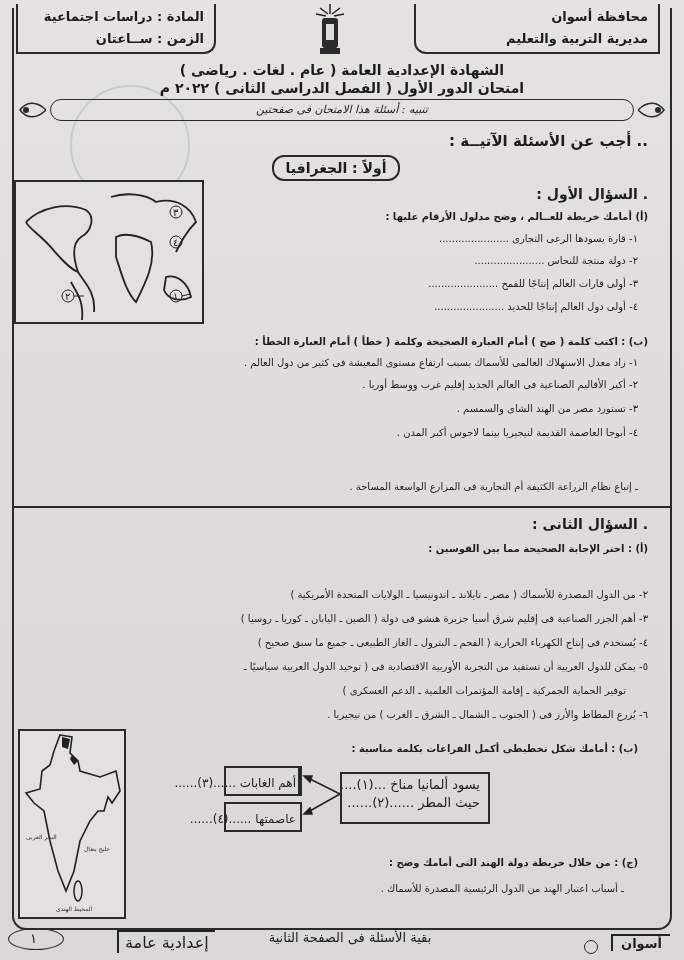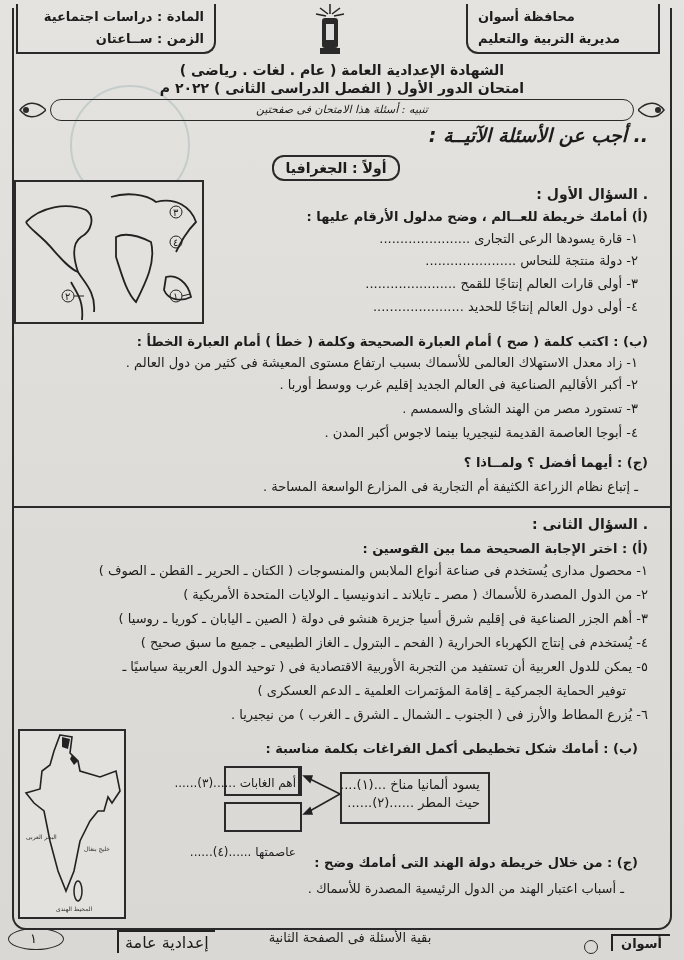--- a/index.html
+++ b/index.html
@@ -16,36 +16,36 @@
   }
   .frame {
     position: absolute; left: 12px; top: 8px; width: 660px; height: 922px;
     border: 2px solid #2a2a2a; border-top: none; border-radius: 0 0 14px 14px;
   }
   .hdr-box {
     position: absolute; top: 4px; height: 50px; border: 2px solid #2a2a2a; border-top: none;
     font-weight: bold; font-size: 13px; direction: rtl; text-align: right;
     padding: 2px 10px; line-height: 22px;
   }
-  .hdr-right { right: 24px; width: 194px; border-radius: 0 0 0 12px; text-align: left; }
+  .hdr-right { right: 24px; width: 246px; border-radius: 0 0 0 12px; text-align: right; }
   .hdr-left { left: 16px; width: 200px; border-radius: 0 0 12px 0; }
   .emblem { position: absolute; left: 312px; top: 2px; width: 36px; height: 56px; }
   .title-line {
     position: absolute; left: 0; width: 684px; text-align: center; direction: rtl;
     font-weight: bold; font-size: 14px;
   }
   .notice {
     position: absolute; left: 50px; top: 99px; width: 584px; height: 22px;
     border: 1.5px solid #2a2a2a; border-radius: 12px; text-align: center;
     font-size: 11px; line-height: 20px; direction: rtl; font-style: italic;
   }
   .orn { position: absolute; top: 98px; width: 28px; height: 24px; }
   .rtl { direction: rtl; text-align: right; position: absolute; right: 36px; }
   .b { font-weight: bold; }
-  .line { font-size: 13px; line-height: 17px; white-space: nowrap; }
+  .line { font-size: 10px; line-height: 17px; white-space: nowrap; }
   .sec-pill {
     position: absolute; left: 272px; top: 155px; width: 128px; height: 26px;
     border: 2px solid #2a2a2a; border-radius: 12px; text-align: center;
     font-weight: bold; font-size: 14px; line-height: 22px; direction: rtl;
   }
   .map-box { position: absolute; border: 2px solid #2a2a2a; background: #e2e1dd; }
   .divider { position: absolute; left: 14px; width: 656px; height: 2px; background: #2a2a2a; }
   .flow-box {
     position: absolute; border: 2px solid #2a2a2a; direction: rtl;
     font-size: 13px; padding: 2px 8px; line-height: 18px; white-space: nowrap;
@@ -89,21 +89,21 @@
   <svg class="orn" style="left:18px;" viewBox="0 0 28 24">
       <path d="M28 12 C18 2 8 4 2 12 C8 20 18 22 28 12 Z" fill="none" stroke="#2a2a2a" stroke-width="1.5"></path>
       <circle cx="8" cy="12" r="3" fill="#2a2a2a"></circle>
     </svg>
   <div class="notice">تنبيه : أسئلة هذا الامتحان فى صفحتين</div>
   <svg class="orn" style="right:18px;" viewBox="0 0 28 24">
       <path d="M0 12 C10 2 20 4 26 12 C20 20 10 22 0 12 Z" fill="none" stroke="#2a2a2a" stroke-width="1.5"></path>
       <circle cx="20" cy="12" r="3" fill="#2a2a2a"></circle>
     </svg>
 
-  <div class="rtl b" style="top:124px; font-size:19px;font-style:italic;">.. أجب عن الأسئلة الآتيــة :</div>
+  <div class="rtl b" style="top:132px; font-size:15px;">.. أجب عن الأسئلة الآتيــة :</div>
   <div class="sec-pill">أولاً : الجغرافيا</div>
 
   <div class="rtl b line" style="top:186px; font-size:14px;">. السؤال الأول :</div>
   <div class="rtl b line" style="top:208px;">(أ) أمامك خريطة للعــالم ، وضح مدلول الأرقام عليها :</div>
   <div class="rtl line" style="top:230px; right:46px;">١- قارة يسودها الرعى التجارى ......................</div>
   <div class="rtl line" style="top:252px; right:46px;margin-left:48px;">٢- دولة منتجة للنحاس ......................</div>
   <div class="rtl line" style="top:275px; right:46px;">٣- أولى قارات العالم إنتاجًا للقمح ......................</div>
   <div class="rtl line" style="top:298px; right:46px;">٤- أولى دول العالم إنتاجًا للحديد ......................</div>
 
   <div class="map-box" style="left:14px; top:180px; width:190px; height:144px;">
@@ -129,28 +129,26 @@
         <line x1="166" y1="114" x2="174" y2="112" stroke="#222"></line>
       </g>
     </svg>
   </div>
 
   <div class="rtl b line" style="top:333px;">(ب) : اكتب كلمة ( صح ) أمام العبارة الصحيحة وكلمة ( خطأ ) أمام العبارة الخطأ :</div>
   <div class="rtl line" style="top:354px; right:46px;">١- زاد معدل الاستهلاك العالمى للأسماك بسبب ارتفاع مستوى المعيشة فى كثير من دول العالم .</div>
   <div class="rtl line" style="top:376px; right:46px;">٢- أكبر الأقاليم الصناعية فى العالم الجديد إقليم غرب ووسط أوربا .</div>
   <div class="rtl line" style="top:400px; right:46px;">٣- تستورد مصر من الهند الشاى والسمسم .</div>
   <div class="rtl line" style="top:424px; right:46px;">٤- أبوجا العاصمة القديمة لنيجيريا بينما لاجوس أكبر المدن .</div>
-  <div class="rtl b line" style="top:454px;">(ج) : أيهما أفضل ؟ ولمــاذا ؟</div>
   <div class="rtl line" style="top:478px; right:46px;">ـ إتباع نظام الزراعة الكثيفة أم التجارية فى المزارع الواسعة المساحة .</div>
 
   <div class="divider" style="top:506px;"></div>
 
   <div class="rtl b line" style="top:516px; font-size:14px;">. السؤال الثانى :</div>
   <div class="rtl b line" style="top:540px;">(أ) : اختر الإجابة الصحيحة مما بين القوسين :</div>
-  <div class="rtl line" style="top:562px;">١- محصول مدارى يُستخدم فى صناعة أنواع الملابس والمنسوجات ( الكتان ـ الحرير ـ القطن ـ الصوف )</div>
   <div class="rtl line" style="top:586px;">٢- من الدول المصدرة للأسماك ( مصر ـ تايلاند ـ اندونيسيا ـ الولايات المتحدة الأمريكية )</div>
   <div class="rtl line" style="top:610px;">٣- أهم الجزر الصناعية فى إقليم شرق أسيا جزيرة هنشو فى دولة ( الصين ـ اليابان ـ كوريا ـ روسيا )</div>
   <div class="rtl line" style="top:634px;">٤- يُستخدم فى إنتاج الكهرباء الحرارية ( الفحم ـ البترول ـ الغاز الطبيعى ـ جميع ما سبق صحيح )</div>
   <div class="rtl line" style="top:658px;">٥- يمكن للدول العربية أن تستفيد من التجربة الأوربية الاقتصادية فى ( توحيد الدول العربية سياسيًا ـ</div>
   <div class="rtl line" style="top:682px; right:58px;">توفير الحماية الجمركية ـ إقامة المؤتمرات العلمية ـ الدعم العسكرى )</div>
   <div class="rtl line" style="top:706px;">٦- يُزرع المطاط والأرز فى ( الجنوب ـ الشمال ـ الشرق ـ الغرب ) من نيجيريا .</div>
 
   <div class="map-box" style="left:18px; top:729px; width:108px; height:190px;">
     <svg width="104" height="186" viewBox="0 0 104 186">
       <path d="M40 4 L52 6 L50 22 L58 30 L60 40 L80 46 L96 40 L100 60 L92 72 L88 66 L84 80 L78 80 L70 90 L60 110 L54 140 L46 160 L38 140 L30 110 L24 80 L14 72 L6 62 L20 58 L22 40 L30 34 L34 20 Z" fill="none" stroke="#222" stroke-width="1.6"></path>
@@ -178,21 +176,21 @@
   </svg>
   <div class="flow-box" style="left:224px; top:766px; width:80px; height:30px; width:76px;"></div>
   <div class="flow-box" style="left:224px; top:766px; width:78px; height:30px;">
   </div>
   <div class="flow-box" style="left:224px; top:766px; width:78px; height:30px; border:none;"></div>
   <div class="flow-box" style="left:224px; top:766px; width:78px; height:30px;">
     
   </div>
   <div class="flow-box" style="left:226px; top:768px; width:78px; height:42px; border:none; line-height:26px; font-size:12px;">أهم الغابات ......(٣)......</div>
   <div class="flow-box" style="left:224px; top:802px; width:78px; height:30px;"></div>
-  <div class="flow-box" style="left:226px; top:804px; width:78px; height:40px; border:none; line-height:26px; font-size:12px;margin-top:33px;">عاصمتها ......(٤)......</div>
+  <div class="flow-box" style="left:226px; top:804px; width:78px; height:40px; border:none; line-height:26px; font-size:12px;">عاصمتها ......(٤)......</div>
 
   <div class="rtl b line" style="top:854px; right:46px;">(ج) : من خلال خريطة دولة الهند التى أمامك وضح :</div>
   <div class="rtl line" style="top:880px; right:60px;">ـ أسباب اعتبار الهند من الدول الرئيسية المصدرة للأسماك .</div>
 
   <div class="oval" style="left:8px; top:928px; width:56px; height:22px;"></div>
   <div class="footer" style="left:30px; top:931px; font-size:13px;">١</div>
   <div class="footer" style="left:70px; top:930px; border-left:2px solid #222; border-top:2px solid #222; padding:1px 6px; font-size:16px;margin-left:47px;">إعدادية عامة</div>
   <div class="footer" style="left:240px; width:220px; text-align:center; font-size:13px;">بقية الأسئلة فى الصفحة الثانية</div>
   <div class="footer b" style="right:14px; top:934px; border-left:2px solid #222; border-top:2px solid #222; padding:0 8px; font-size:13px;">أسوان</div>
   <div class="oval" style="right:86px; top:940px; width:14px; height:14px;"></div>

